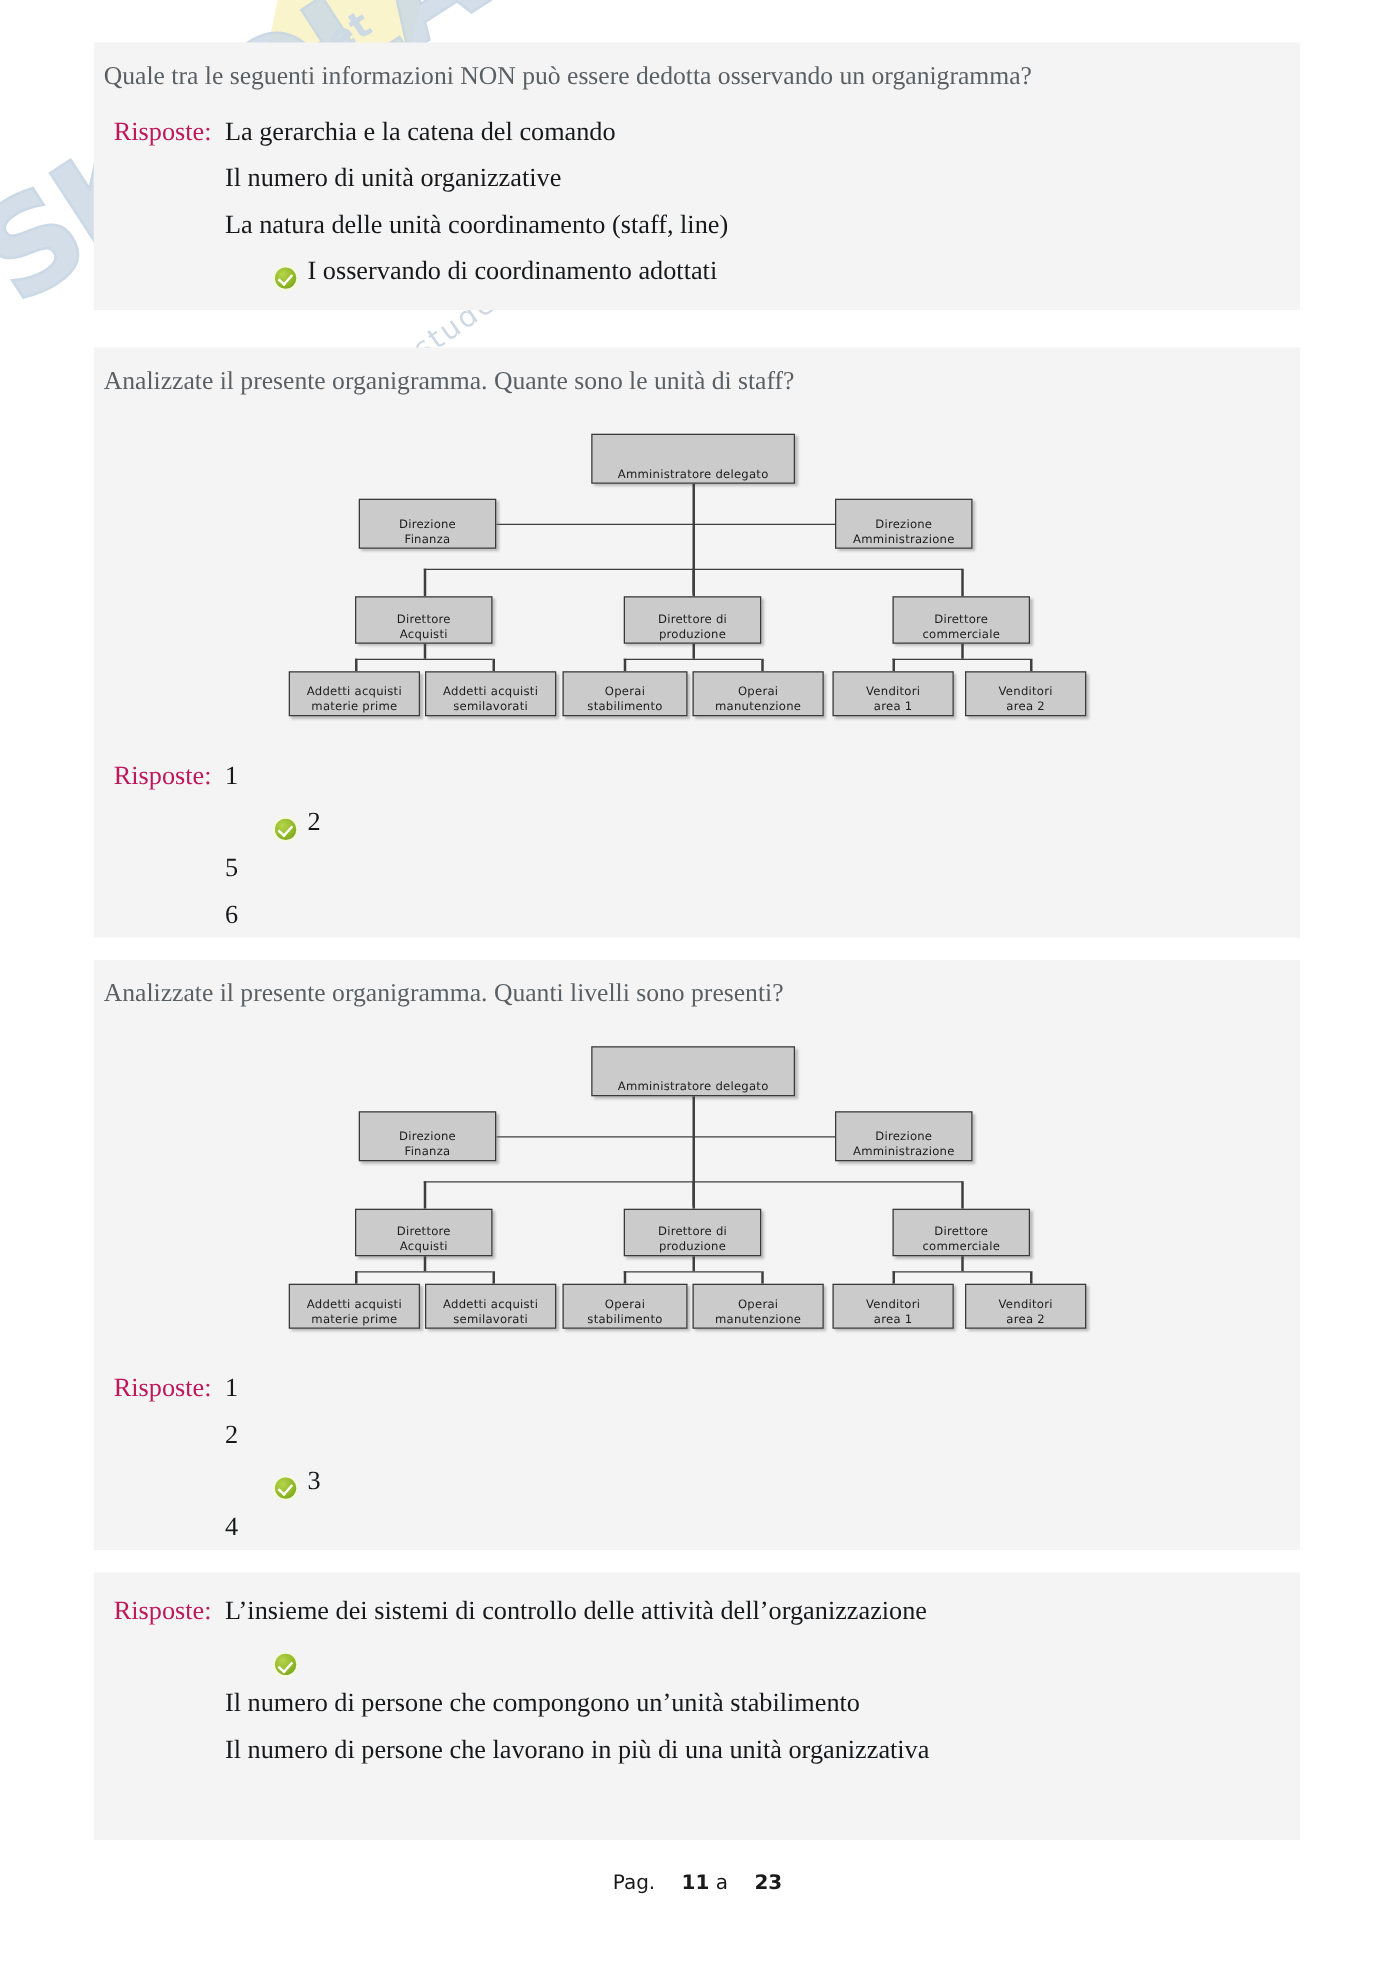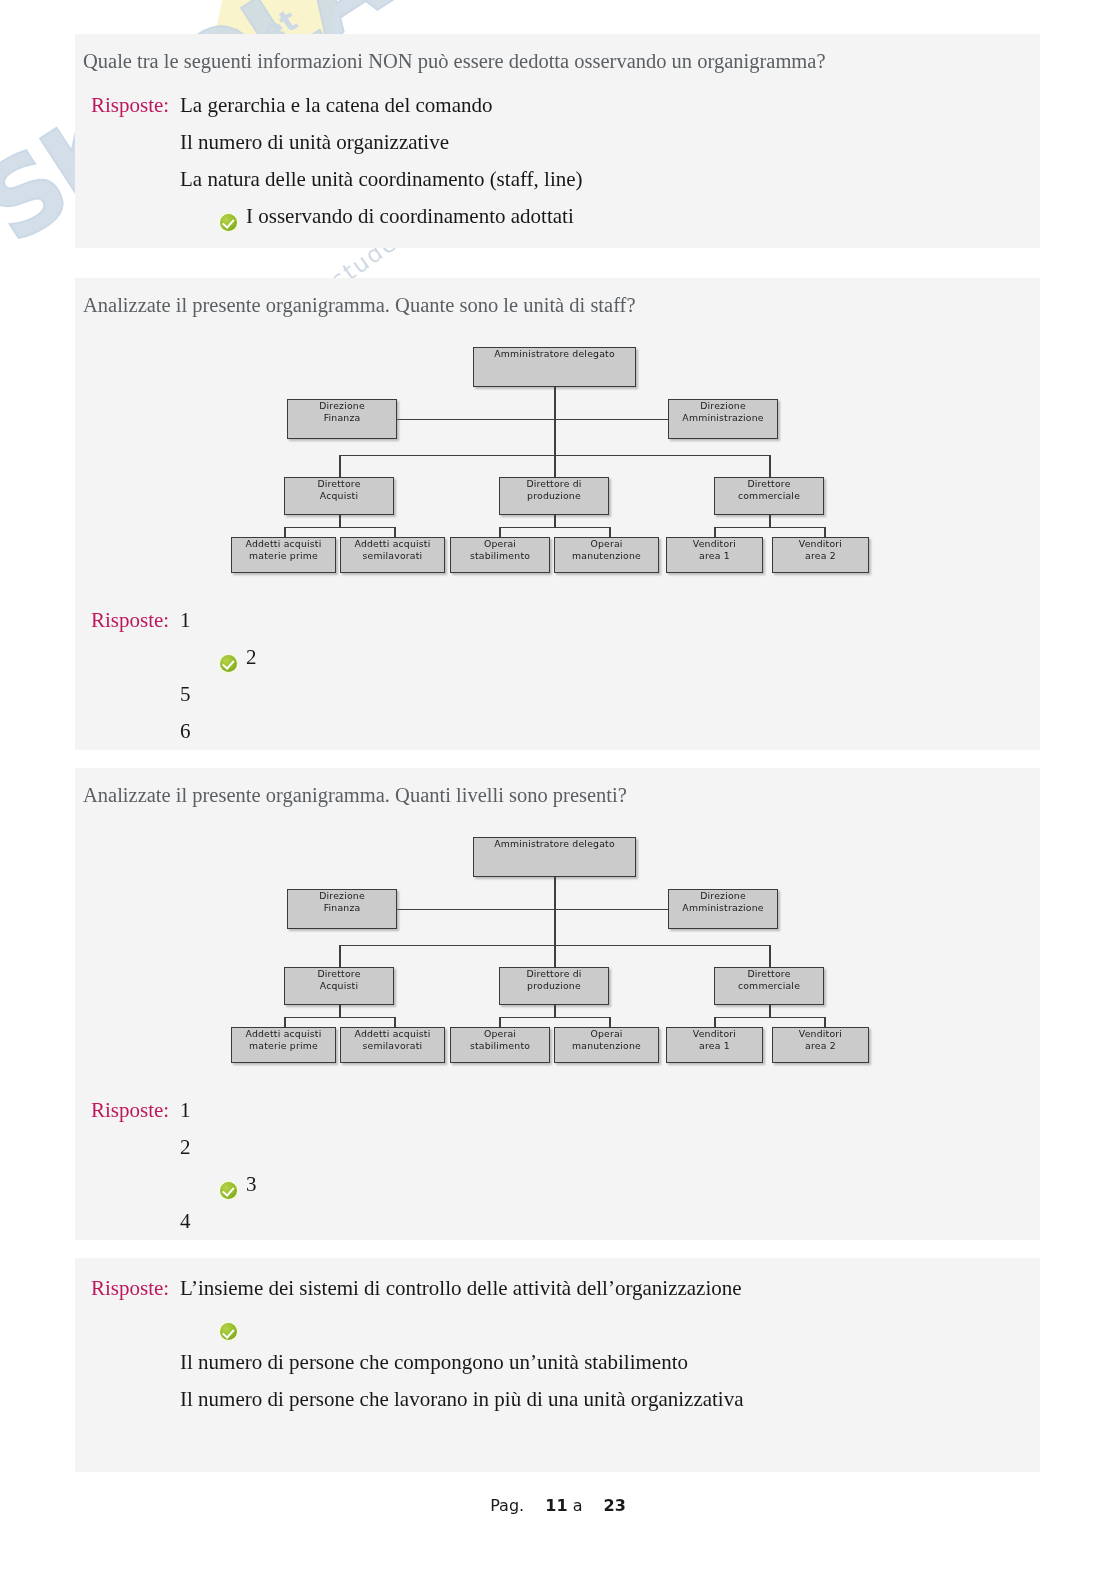--- a/index.html
+++ b/index.html
@@ -148,21 +148,21 @@
     background: #cbcbcb;
     border: 1.4px solid #3a3a3a;
     box-shadow: 2px 2px 2px rgba(120,120,120,.45);
     font-family: "DejaVu Sans", sans-serif;
     font-size: 9.3px;
     color: #1b1b1b;
     line-height: 1.28;
     display: flex;
     flex-direction: column;
     align-items: center;
-    justify-content: flex-start;
+    justify-content: flex-end;
     text-align: center;
     letter-spacing: .2px;
   }
   .chart .ln {
     position: absolute;
     background: #3f3f3f;
   }
   .chart .ln.v { width: 1.5px; }
   .chart .ln.h { height: 1.5px; }
 

